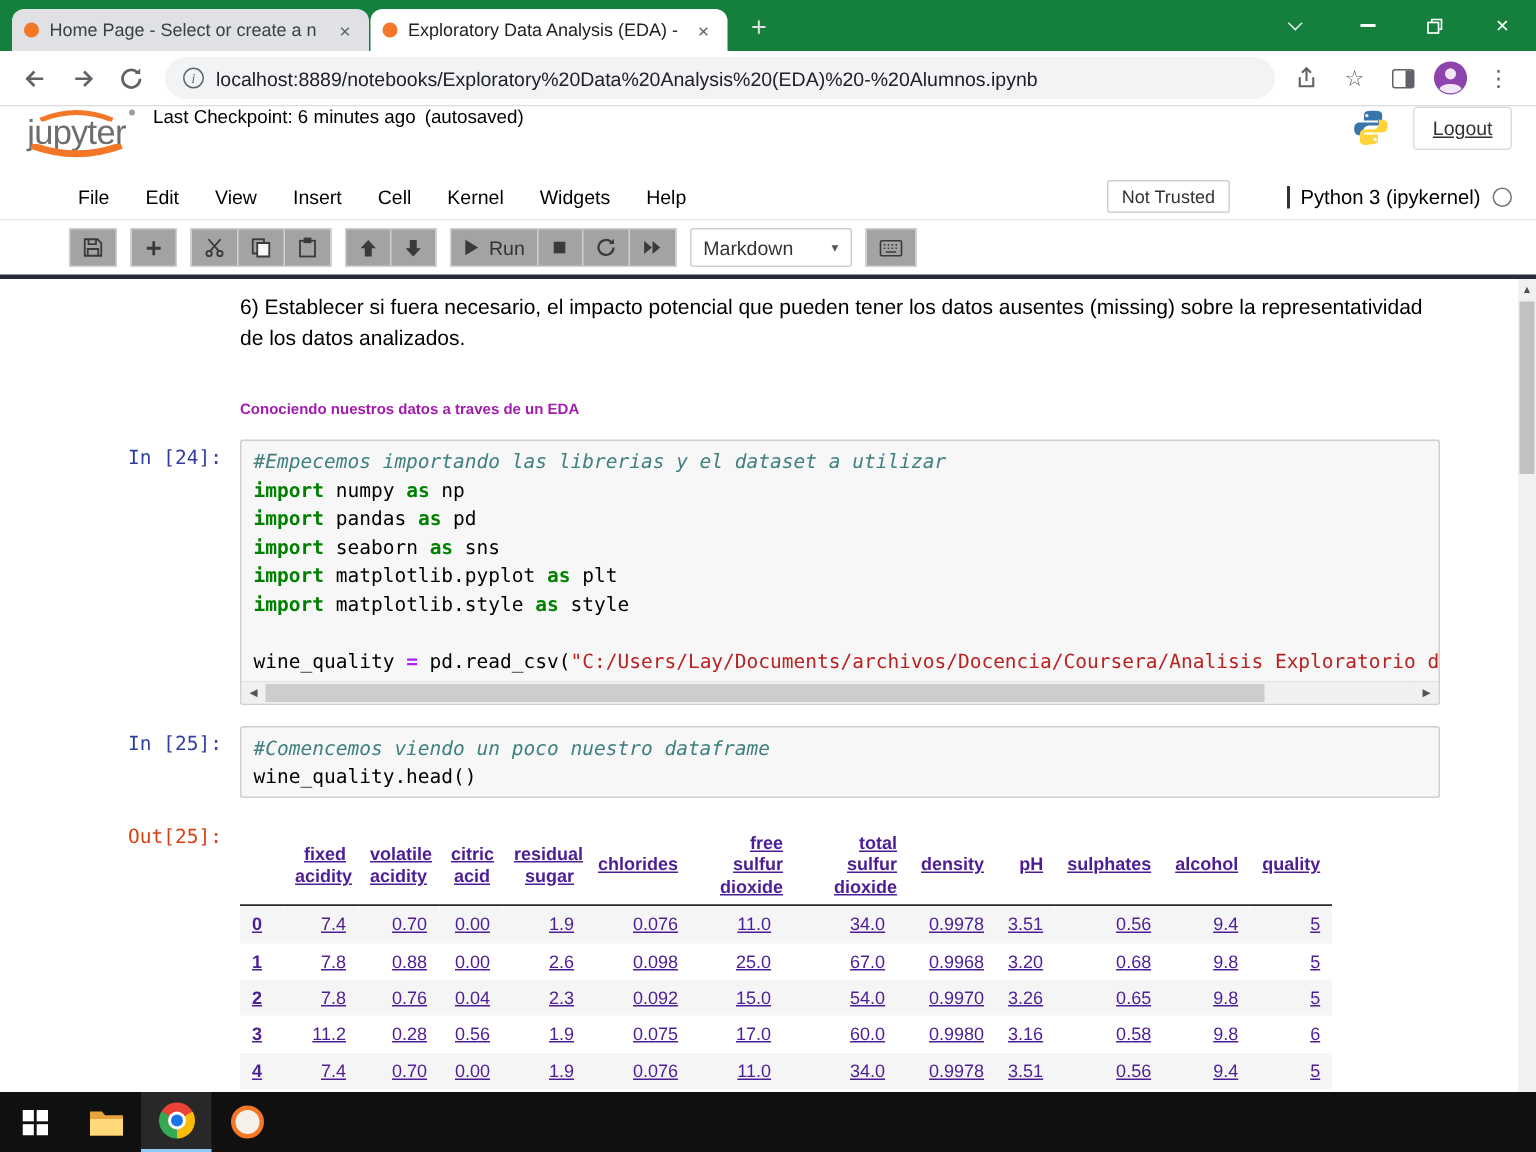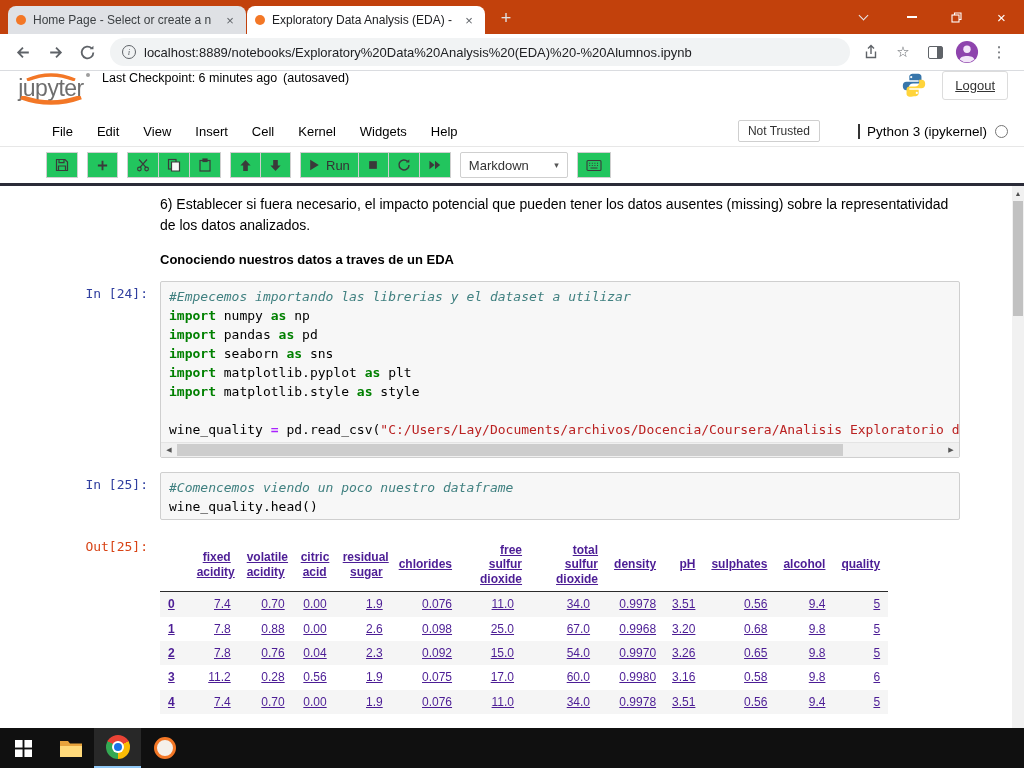--- a/index.html
+++ b/index.html
@@ -1,20 +1,20 @@
 <!DOCTYPE html>
 <html><head>
 <meta charset="utf-8">
 <style>
   * { box-sizing: border-box; margin: 0; padding: 0; }
   html,body { width:1024px; height:768px; overflow:hidden; font-family:"Liberation Sans",sans-serif; background:#fff; }
   .screen { width:1024px; height:768px; display:flex; flex-direction:column; position:relative; }
 
   
-  .titlebar { height:34px; background:#c2410c; display:flex; align-items:flex-end; flex-shrink:0; }
+  .titlebar { height:34px; background:#15803d; display:flex; align-items:flex-end; flex-shrink:0; }
   .tabs { display:flex; align-items:flex-end; height:34px; padding-left:8px; flex:1; }
   .tab { width:238px; height:28px; border-radius:8px 8px 0 0; display:flex; align-items:center; padding:0 8px; margin-right:1px; font-size:12px; color:#3c4043; overflow:hidden; }
   .tab.inactive { background:#dfe1e5; }
   .tab.active { background:#ffffff; color:#202124; }
   .tab .favicon { width:10px; height:10px; border-radius:50%; background:#f37726; flex-shrink:0; margin-right:7px; }
   .tab .tab-title { flex:1; white-space:nowrap; overflow:hidden; text-overflow:ellipsis; }
   .tab .tab-close { width:16px; height:16px; display:flex; align-items:center; justify-content:center; font-size:13px; color:#5f6368; border-radius:50%; flex-shrink:0; }
   .newtab-btn { width:28px; height:28px; margin:0 0 2px 6px; display:flex; align-items:center; justify-content:center; color:#dfe1e5; font-size:18px; border-radius:50%; }
   .tb-right { display:flex; align-items:center; height:34px; }
   .chev-down { width:7px; height:7px; border-right:1.6px solid #e8eaed; border-bottom:1.6px solid #e8eaed; transform:rotate(45deg); margin:-4px 22px 0 10px; }
@@ -51,42 +51,42 @@
   .menu-item { font-size:13px; color:#000; padding:0 12px; }
   .jp-menubar .spacer { flex:1; }
   .not-trusted { font-size:12px; color:#333; border:1px solid #cfcfcf; border-radius:2px; padding:3px 9px; margin-right:38px; background:#fff; }
   .kernel-ind { display:flex; align-items:center; font-size:13.5px; color:#000; }
   .edit-bar { width:2px; height:15px; background:#333; margin-right:7px; }
   .kernel-circle { width:13px; height:13px; border:1.5px solid #757575; border-radius:50%; margin-left:8px; }
 
   
   .jp-toolbar { height:36px; background:#fff; display:flex; align-items:center; padding:0 0 0 46px; flex-shrink:0; }
   .tb-group { display:flex; margin-right:9px; }
-  .tbtn { height:26px; min-width:30px; background:#22c55e; border:1px solid #cfcfcf; display:flex; align-items:center; justify-content:center; padding:0 8px; }
+  .tbtn { height:26px; min-width:30px; background:#a3a3a3; border:1px solid #cfcfcf; display:flex; align-items:center; justify-content:center; padding:0 8px; }
   .tb-group .tbtn + .tbtn { border-left:none; }
   .tbtn svg { display:block; }
   .run-btn span { font-size:13px; color:#333; margin-left:6px; }
   .cell-type { height:26px; border:1px solid #cfcfcf; border-radius:2px; background:#fff; display:flex; align-items:center; justify-content:space-between; width:108px; padding:0 8px; font-size:13px; color:#333; margin-right:9px; }
   .cell-type .sel-arr { font-size:9px; color:#555; }
 
   .dark-line { height:3px; background:#2a2b38; flex-shrink:0; }
 
   
   .site { position:relative; flex:1; background:#fff; overflow:hidden; }
   .vscroll { position:absolute; top:0; right:0; bottom:0; width:12px; background:#f1f1f1; z-index:6; }
   .vs-btn { height:14px; display:flex; align-items:center; justify-content:center; font-size:7px; color:#505050; }
   .vs-thumb { position:absolute; top:15px; left:1px; right:1px; height:115px; background:#c1c1c1; }
   .nb { margin-right:12px; padding:8px 52px 0 0; }
   .crow { display:flex; margin-bottom:14px; }
   .prompt { flex:0 0 160px; text-align:right; padding:5px 12px 0 0; font-family:"DejaVu Sans Mono","Liberation Mono",monospace; font-size:13px; white-space:nowrap; }
   .prompt.in { color:#303f9f; }
   .prompt.out { color:#d84315; }
   .cellarea { flex:1; min-width:0; }
   .md-text { font-size:14px; color:#000; line-height:1.5; }
-  .md-heading { font-size:13px; font-weight:bold; color:#000000; margin-top:16px; }
+  .md-heading { font-size:10px; font-weight:bold; color:#a21caf; margin-top:32px; }
   .codecell { border:1px solid #cfcfcf; border-radius:2px; background:#f7f7f7; overflow:hidden; }
   .codelines { padding:5px 8px 3px 8px; font-family:"DejaVu Sans Mono","Liberation Mono",monospace; font-size:13px; line-height:19px; color:#000; overflow:hidden; }
   .cl { white-space:pre; }
   .t-com { color:#408080; font-style:italic; }
   .t-kw { color:#008000; font-weight:bold; }
   .t-str { color:#ba2121; }
   .t-op { color:#aa22ff; font-weight:bold; }
   .t-pl { color:#000; }
   .cm-hscroll { height:15px; display:flex; background:#f0f0f0; border-top:1px solid #e4e4e4; }
   .hs-btn { width:16px; display:flex; align-items:center; justify-content:center; font-size:7px; color:#555; background:#f0f0f0; }

